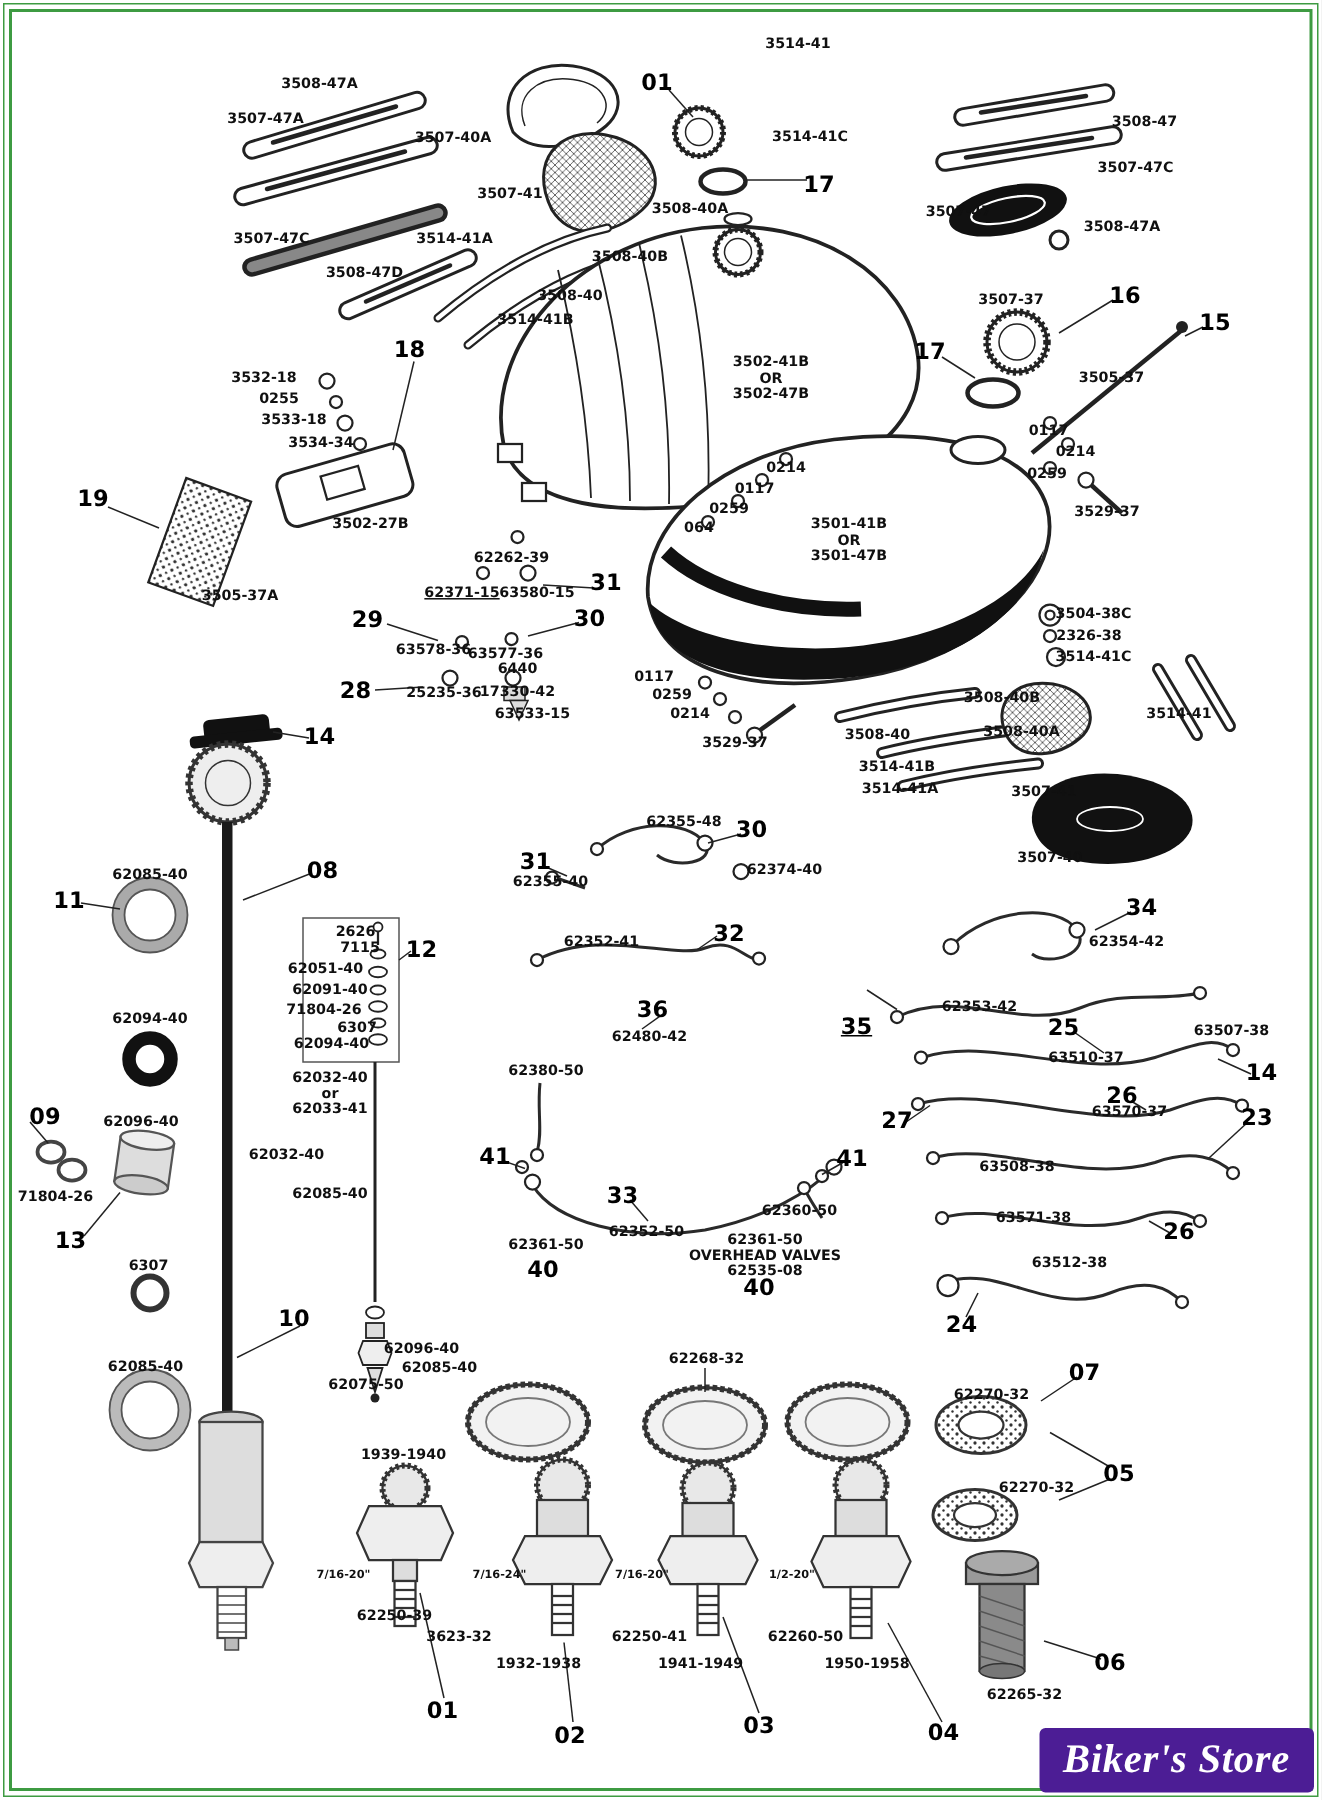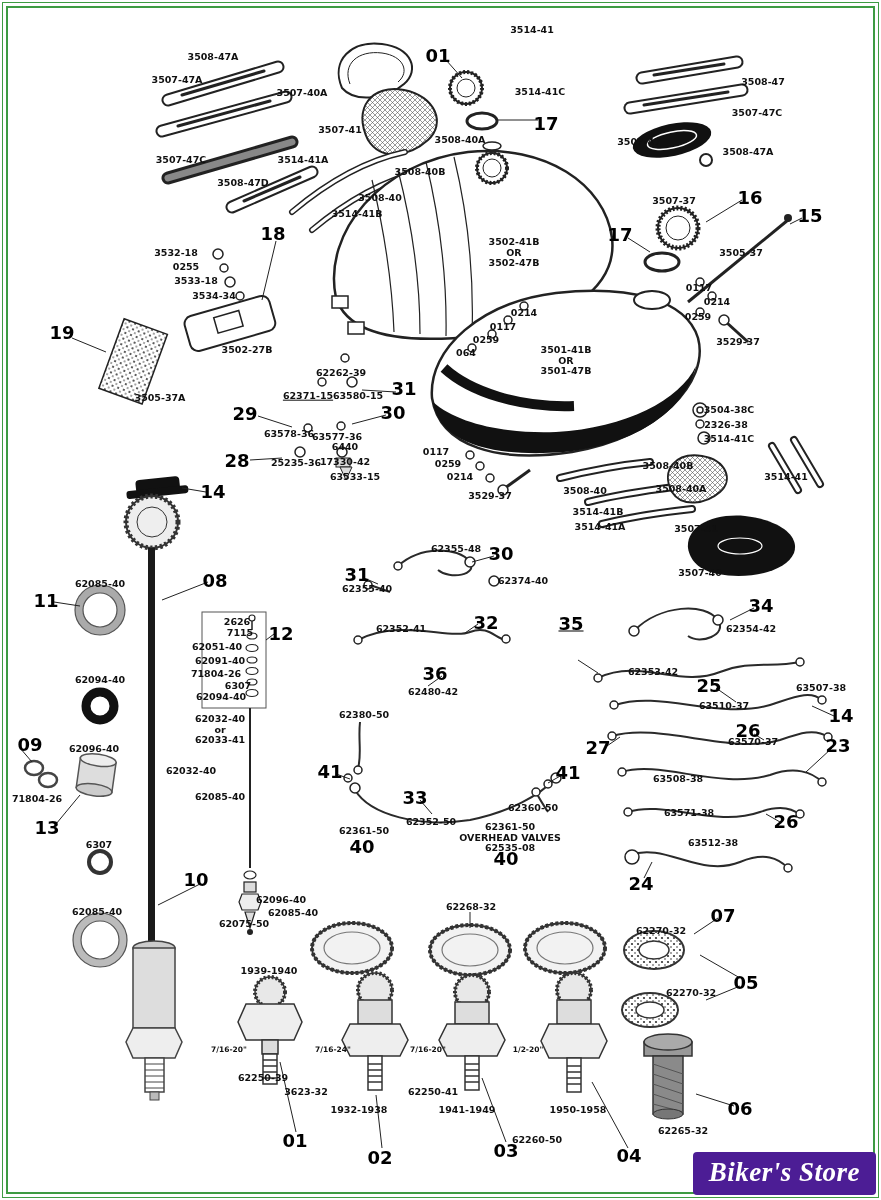--- a/index.html
+++ b/index.html
@@ -13,21 +13,21 @@
   .artwork { position:absolute; left:0; top:0; }
   .labels-layer { position:absolute; left:0; top:0; width:100%; height:100%; }
   .part-label {
     position:absolute; transform:translate(-50%,-50%);
     font-size:9.5px; font-weight:bold; color:#101010;
     white-space:pre-line; text-align:center; line-height:1.12;
   }
   .part-label.tiny { font-size:7.5px; font-weight:600; }
   .callout {
     position:absolute; transform:translate(-50%,-50%);
-    font-size:18px; font-weight:bold; color:#000;
+    font-size:15px; font-weight:bold; color:#000;
   }
   .logo {
     position:absolute; right:5px; bottom:5px;
     padding:5px 16px 7px 16px; border-radius:4px;
     font-family:"Liberation Serif", serif; font-style:italic; font-weight:bold;
     font-size:27px; letter-spacing:0.5px;
   }
 </style>
 </head>
 <body>
@@ -506,21 +506,21 @@
       <span class="part-label" style="left: 661px; top: 931px;">62270-32</span>
       <span class="part-label" style="left: 269px; top: 971px;">1939-1940</span>
       <span class="part-label" style="left: 691px; top: 993px;">62270-32</span>
       <span class="part-label tiny" style="left: 229px; top: 1050px;">7/16-20"</span>
       <span class="part-label tiny" style="left: 333px; top: 1050px;">7/16-24"</span>
       <span class="part-label tiny" style="left: 428px; top: 1050px;">7/16-20"</span>
       <span class="part-label tiny" style="left: 528px; top: 1050px;">1/2-20"</span>
       <span class="part-label" style="left: 263px; top: 1078px;">62250-39</span>
       <span class="part-label" style="left: 306px; top: 1092px;">3623-32</span>
       <span class="part-label" style="left: 433px; top: 1092px;">62250-41</span>
-      <span class="part-label" style="left: 537px; top: 1092px; margin-top: 48px;">62260-50</span>
+      <span class="part-label" style="left: 537px; top: 1092px;">62260-50</span>
       <span class="part-label" style="left: 359px; top: 1110px;">1932-1938</span>
       <span class="part-label" style="left: 467px; top: 1110px;">1941-1949</span>
       <span class="part-label" style="left: 578px; top: 1110px;">1950-1958</span>
       <span class="part-label" style="left: 683px; top: 1131px;">62265-32</span>
       <span class="callout" style="left: 438px; top: 55px;">01</span>
       <span class="callout" style="left: 546px; top: 123px;">17</span>
       <span class="callout" style="left: 750px; top: 197px;">16</span>
       <span class="callout" style="left: 810px; top: 215px;">15</span>
       <span class="callout" style="left: 620px; top: 234px;">17</span>
       <span class="callout" style="left: 273px; top: 233px; text-align: right;">18</span>
@@ -530,21 +530,21 @@
       <span class="callout" style="left: 245px; top: 413px;">29</span>
       <span class="callout" style="left: 237px; top: 460px;">28</span>
       <span class="callout" style="left: 213px; top: 491px;">14</span>
       <span class="callout" style="left: 501px; top: 553px;">30</span>
       <span class="callout" style="left: 357px; top: 574px;">31</span>
       <span class="callout" style="left: 215px; top: 580px;">08</span>
       <span class="callout" style="left: 46px; top: 600px;">11</span>
       <span class="callout" style="left: 761px; top: 605px;">34</span>
       <span class="callout" style="left: 486px; top: 622px;">32</span>
       <span class="callout" style="left: 281px; top: 633px;">12</span>
-      <span class="callout" style="left: 571px; top: 623px; text-decoration: underline;">35</span>
+      <span class="callout" style="left: 571px; top: 684px; text-decoration: underline;">35</span>
       <span class="callout" style="left: 435px; top: 673px;">36</span>
       <span class="callout" style="left: 709px; top: 685px;">25</span>
       <span class="callout" style="left: 841px; top: 715px;">14</span>
       <span class="callout" style="left: 748px; top: 730px;">26</span>
       <span class="callout" style="left: 598px; top: 747px;">27</span>
       <span class="callout" style="left: 30px; top: 744px;">09</span>
       <span class="callout" style="left: 838px; top: 745px;">23</span>
       <span class="callout" style="left: 330px; top: 771px;">41</span>
       <span class="callout" style="left: 568px; top: 772px;">41</span>
       <span class="callout" style="left: 415px; top: 797px;">33</span>

